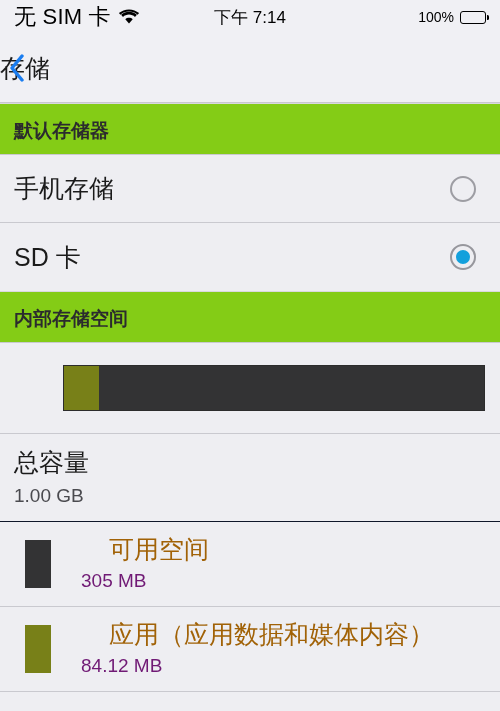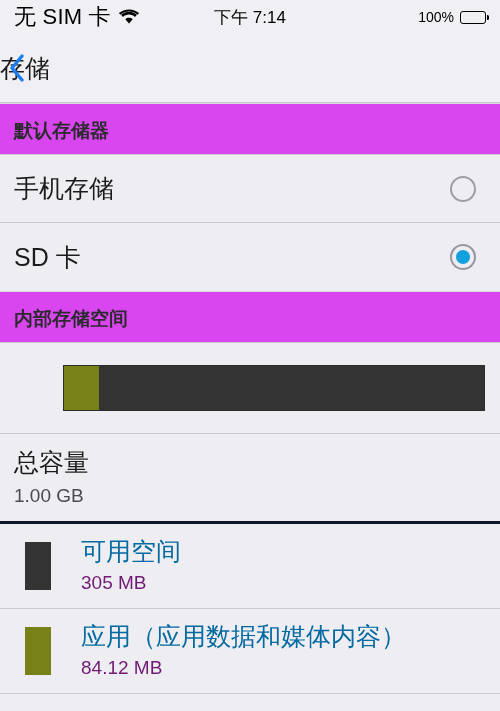--- a/index.html
+++ b/index.html
@@ -105,21 +105,21 @@
     position: absolute;
     left: 0; right: 0;
     text-align: left;
     font-size: 25px;
     color: #1b1b1b;
     pointer-events: none;
   }
 
   
   .section-header {
-    background: #d946ef;
+    background: #84cc16;
     padding: 14px 14px 10px 14px;
     font-size: 19px;
     color: #2b2b2e;
     font-weight: bold;
     border-bottom: 1px solid #c9c9cf;
     box-sizing: border-box;
   }
   .section-header.top-rule {
     border-top: 1px solid #d9d9de;
   }
@@ -181,21 +181,21 @@
     box-sizing: border-box;
     background: #333334;
   }
   .seg-apps { background: #788018; }
   .seg-free { background: #333334; }
 
   
   .total-block {
     background: #eeeef2;
     padding: 12px 25px 14px 14px;
-    border-bottom: 3px solid #0f172a;
+    border-bottom: 1px solid #0f172a;
     box-sizing: border-box;
   }
   .total-title {
     font-size: 25px;
     color: #1b1b1b;
     margin-bottom: 6px;
   }
   .total-value {
     font-size: 19px;
     color: #4a4a4f;
@@ -211,21 +211,21 @@
     box-sizing: border-box;
     min-height: 85px;
   }
   .legend-swatch {
     width: 26px;
     height: 48px;
     flex: none;
     margin-right: 30px;
   }
   .legend-text { display: flex; flex-direction: column; gap: 7px; }
-  .legend-title { font-size: 25px; color: #0369a1; line-height: 1.05; }
+  .legend-title { font-size: 25px; color: #a16207; line-height: 1.05; margin-left: 28px; }
   .legend-value { font-size: 19px; color: #701a75; }
 </style>
 </head>
 <body>
 
 <div class="statusbar">
   <div class="sb-left">
     <span>无 SIM 卡</span>
     <span>
       <svg class="wifi-icon" width="22" height="16" viewBox="0 0 22 16">

